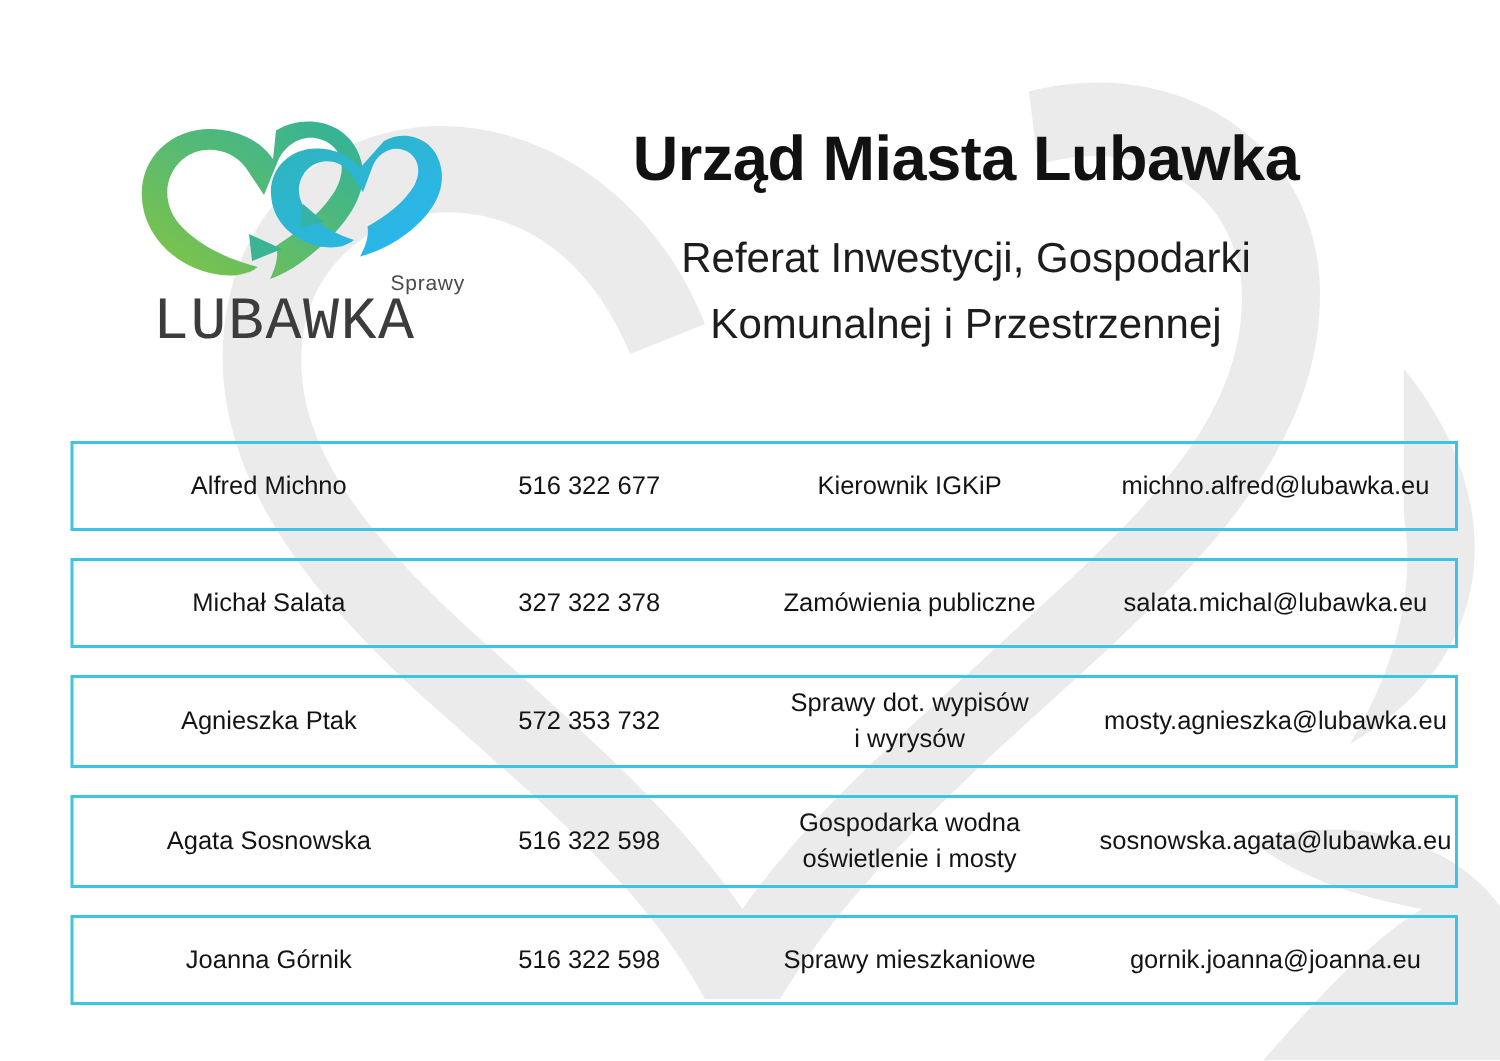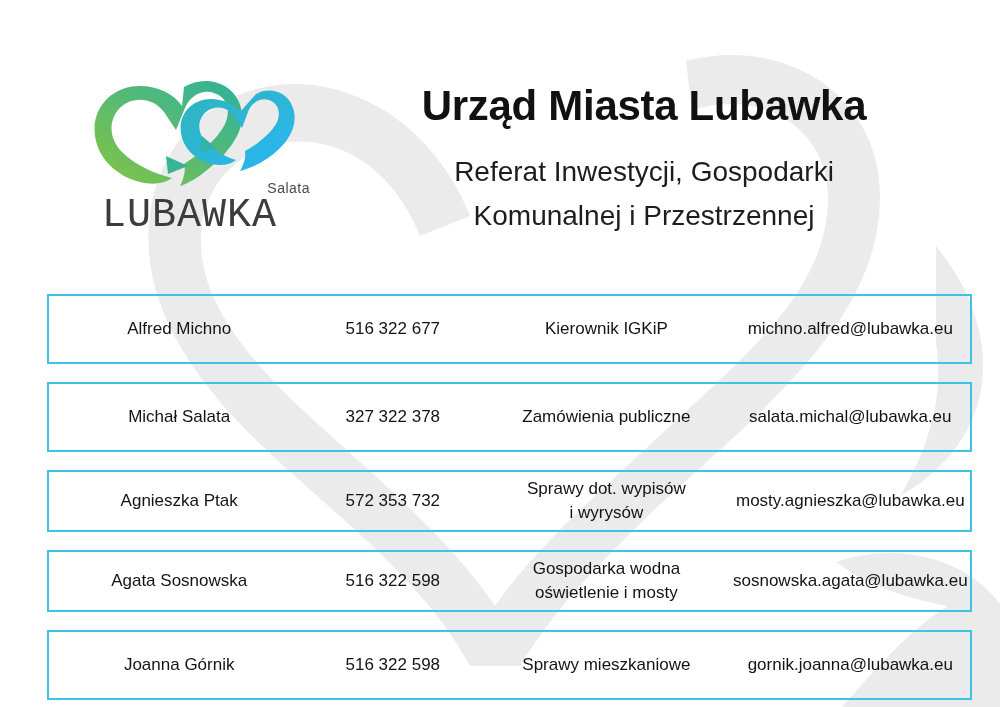--- a/index.html
+++ b/index.html
@@ -124,21 +124,21 @@
 
   .contact-row {
     box-sizing: border-box;
     border: 2px solid #3fc3e4;
     background: transparent;
     position: relative;
     display: flex;
     align-items: center;
     margin-bottom: 18px;
   }
-  .contact-row.h1 { height: 70px; }
+  .contact-row.h1 { height: 60px; }
   .contact-row.h2 { height: 62px; }
 
   .cell {
     font-family: "Liberation Sans", sans-serif;
     font-size: 17px;
     color: #141414;
     line-height: 24px;
   }
   .cell-name  { width: 250px; text-align: center; padding-left: 6px; }
   .cell-phone { width: 180px; text-align: center; }
@@ -237,21 +237,21 @@
                  C 140 87, 131 88, 122 86
                  C 105 82, 93 70, 91 55
                  C 88 36, 102 21, 121 21
                  C 133 21, 144 26, 150 34 Z" fill="url(#gradSmall)"></path>
 
         <path d="M76 78 L 98 88 L 78 96 Z" fill="#3bb494"></path>
         <path d="M112 58 L 126 70 L 110 74 Z" fill="#34b4a6"></path>
       </svg>
 
       <div id="logo-wordmark">
-        <span class="wm-gmina">Salata</span>
+        <span class="wm-gmina">Sprawy</span>
         <span class="wm-lubawka">LUBAWKA</span>
       </div>
     </div>
 
     <div id="title-block">
       <div id="office-title">Urząd Miasta Lubawka</div>
       <div class="dept-line">Referat Inwestycji, Gospodarki</div>
       <div class="dept-line">Komunalnej i Przestrzennej</div>
     </div>
   </div>
@@ -295,17 +295,17 @@
       </div>
       <div class="cell cell-email">sosnowska.agata@lubawka.eu</div>
     </div>
 
     <div class="contact-row h1">
       <div class="cell cell-name">Joanna Górnik</div>
       <div class="cell cell-phone">516 322 598</div>
       <div class="cell cell-role">
         <span>Sprawy mieszkaniowe</span>
       </div>
-      <div class="cell cell-email">gornik.joanna@lubawka.eu</div>
+      <div class="cell cell-email">gornik.joanna@joanna.eu</div>
     </div>
 
   </div>
 </div>
 
 </body></html>

